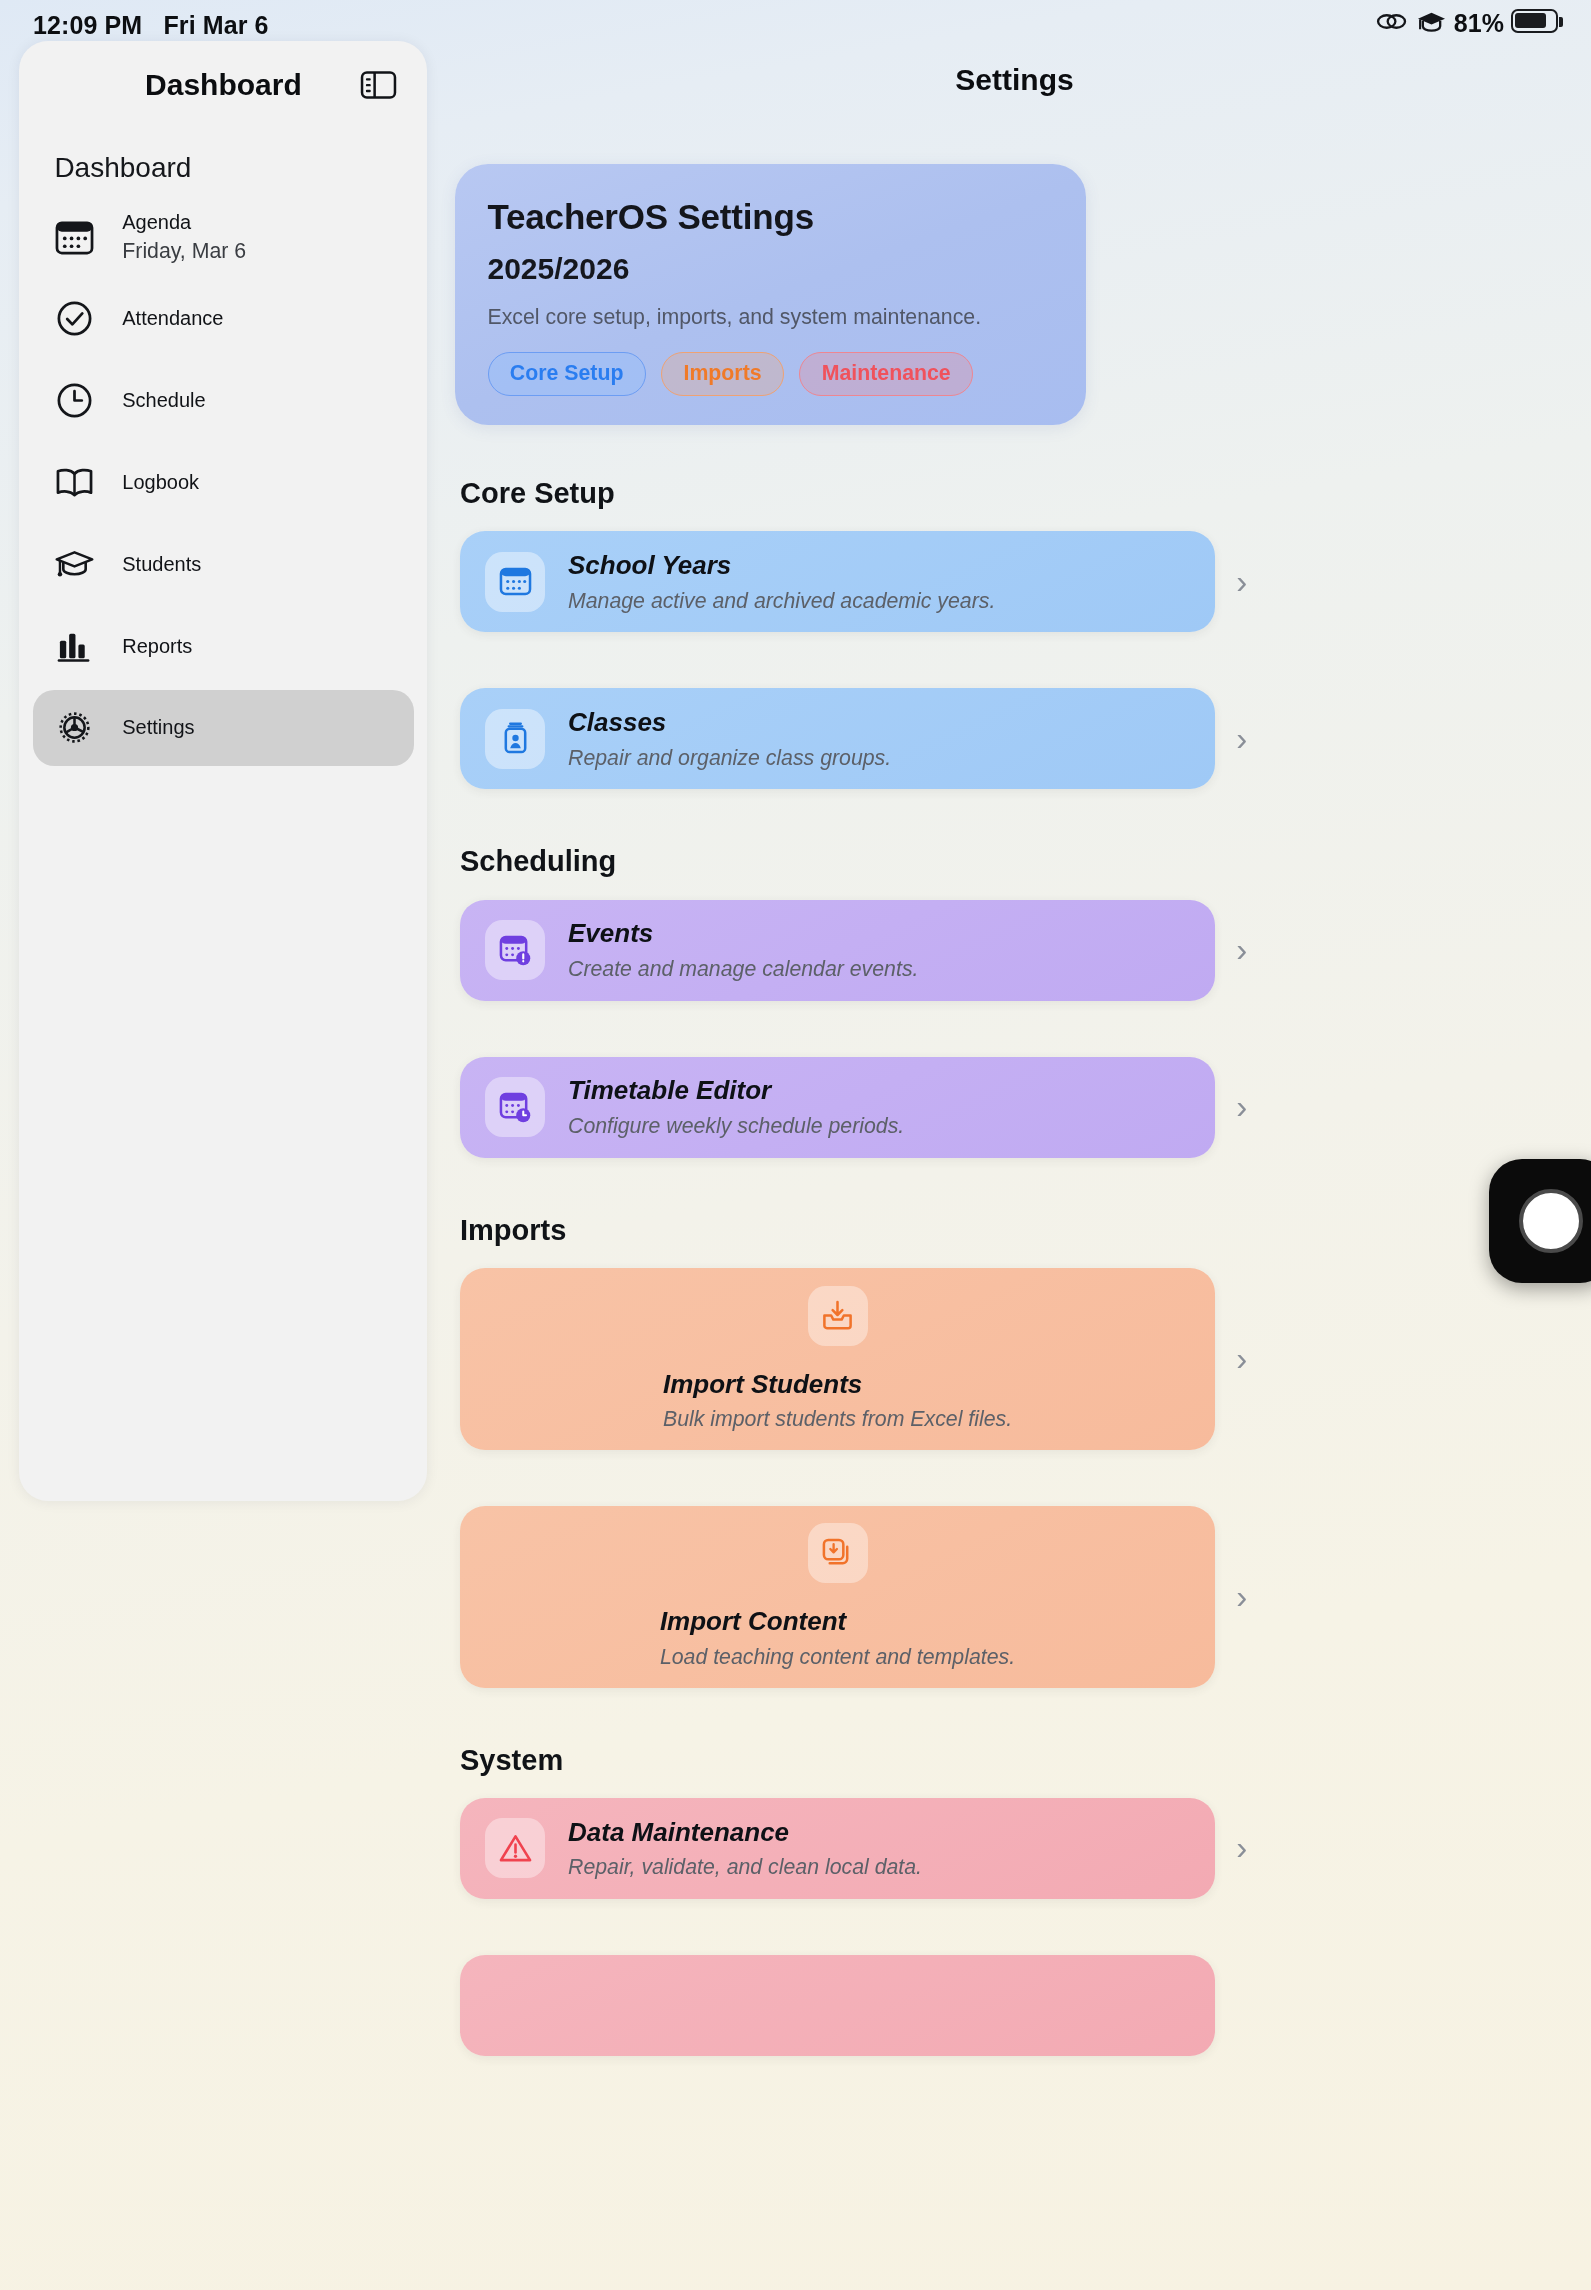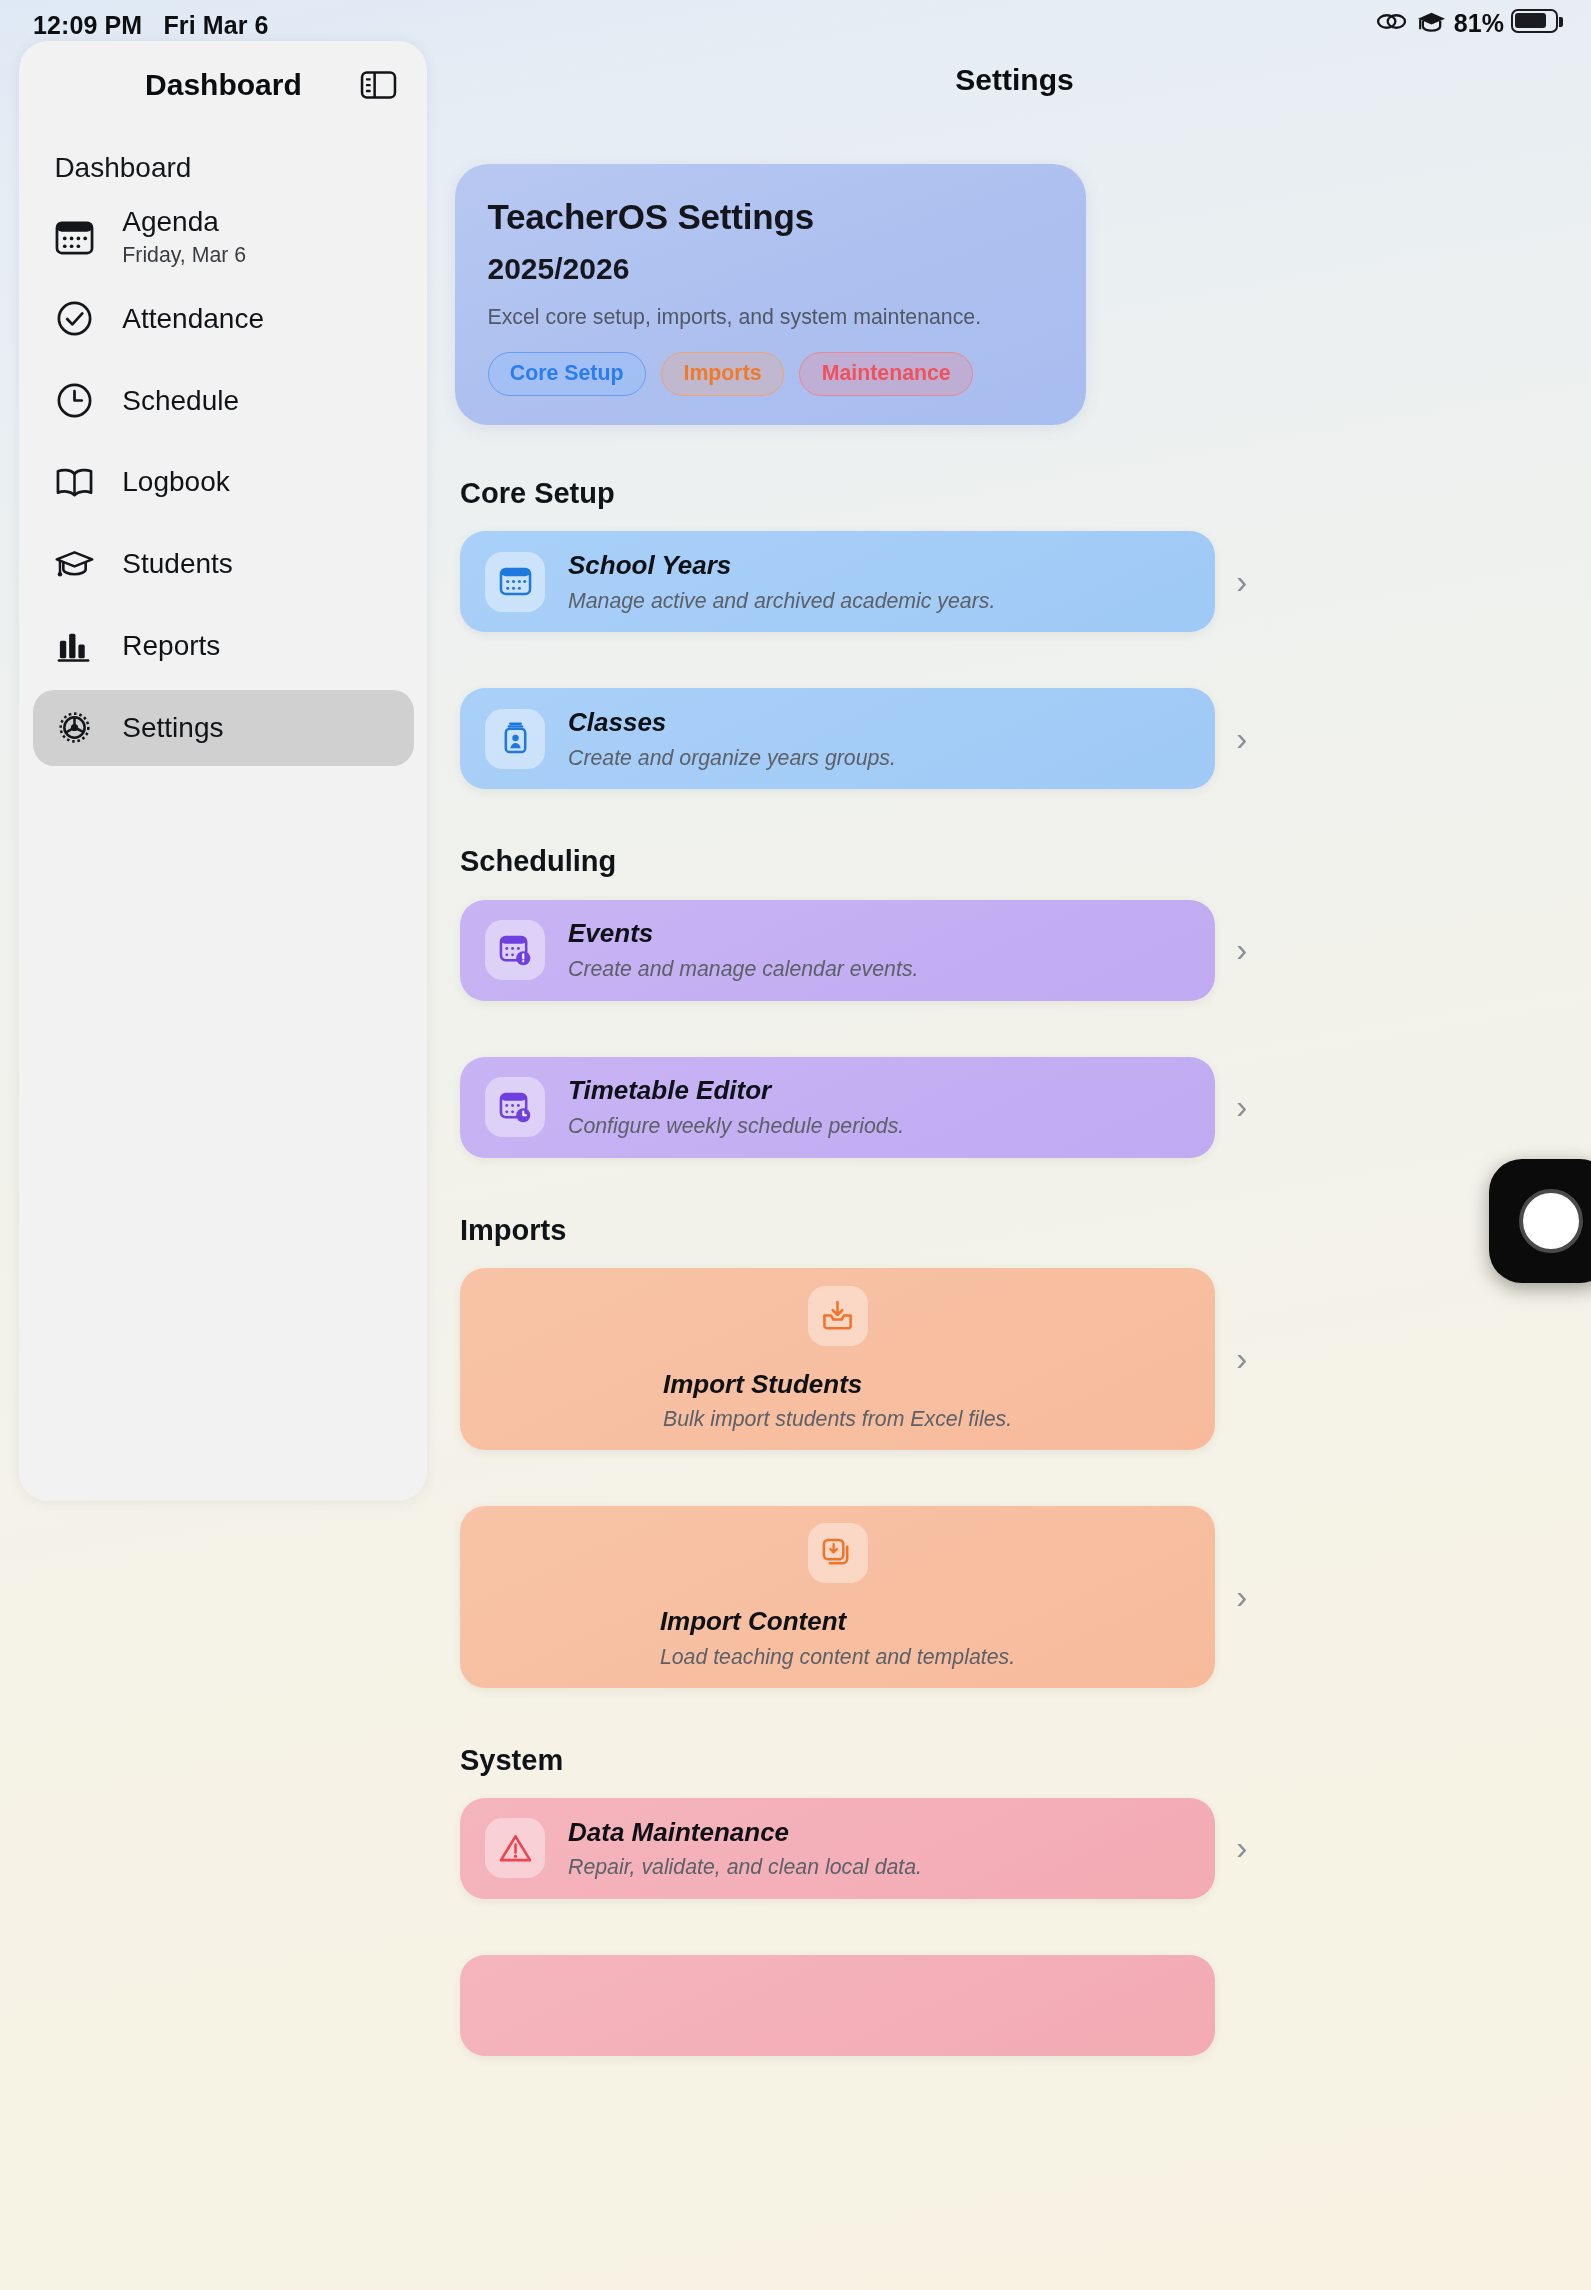--- a/index.html
+++ b/index.html
@@ -32,21 +32,21 @@
   .sb-head-title{ font-size:30px; font-weight:700; color:#0b0d10; }
   .sb-toggle{ position:absolute; right:29px; top:50%; transform:translateY(-50%);
     width:39px; height:39px; display:flex; align-items:center; justify-content:center; }
   .sb-section{ font-size:28px; color:#16181c; padding:37px 0 9.7px 35px; font-weight:400; }
 
   .nav-item{ display:flex; align-items:center; gap:27px; height:76px;
     margin:5.8px 13.6px; padding:0 21.3px; border-radius:21.3px; }
   .nav-item.selected{ background:#d0d0d0; }
   .nav-ico{ width:41px; height:41px; flex:0 0 41px; display:flex; align-items:center; justify-content:center; }
   .nav-txt{ display:flex; flex-direction:column; justify-content:center; }
-  .nav-label{ font-size:28px; color:#111317; line-height:1.15; }
+  .nav-label{ font-size:20px; color:#111317; line-height:1.15; }
   .nav-sub{ font-size:21.3px; color:#3a3d42; margin-top:4.9px; }
 
   
   .detail{ position:absolute; left:437px; top:41px; width:1155px; height:2249px; overflow:hidden; }
   .detail-title{ text-align:center; font-size:30px; font-weight:700; color:#0b0d10;
     margin-top:13.6px; height:49px; line-height:49px; }
 
   .hero{ margin:60px auto 16px; width:631px; margin-left:17.5px; border-radius:33px;
     background:linear-gradient(160deg,#b8c8f2 0%,#adc0ef 50%,#a8bdf0 100%);
     padding:33px 33px 29px 33px; box-shadow:0 3.9px 15.5px rgba(70,90,160,.10); }
@@ -289,21 +289,21 @@
       <span class="row-tile">
         <svg width="31" height="33" viewBox="0 0 32 34">
           <rect x="6" y="7" width="20" height="24" rx="4" fill="none" stroke="#1f78e0" stroke-width="2.6"></rect>
           <path d="M9 4.5 h14 M10.5 1.8 h11" stroke="#1f78e0" stroke-width="2.4" stroke-linecap="round"></path>
           <circle cx="16" cy="16.5" r="3.3" fill="#1f78e0"></circle>
           <path d="M10.5 27 c1.2-4 3.2-5.4 5.5-5.4 s4.3 1.4 5.5 5.4 Z" fill="#1f78e0"></path>
         </svg>
       </span>
       <span class="row-txt">
         <span class="row-title">Classes</span>
-        <span class="row-sub">Create and organize years groups.</span>
+        <span class="row-sub">Repair and organize class groups.</span>
       </span>
     </div>
     <span class="chev">›</span>
   </div>
 
   <div class="sec-title">Scheduling</div>
 
   <div class="row-wrap">
     <div class="row purple">
       <span class="row-tile">

